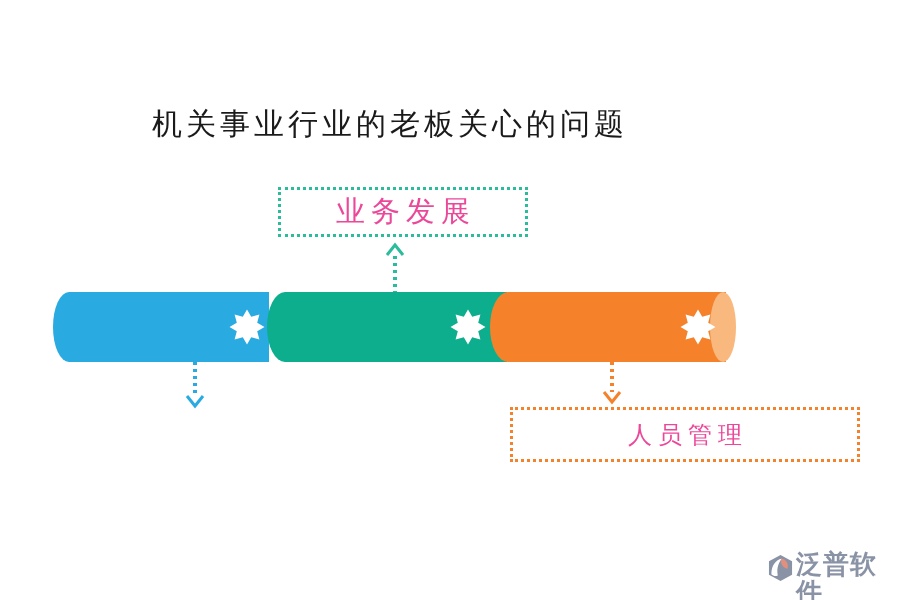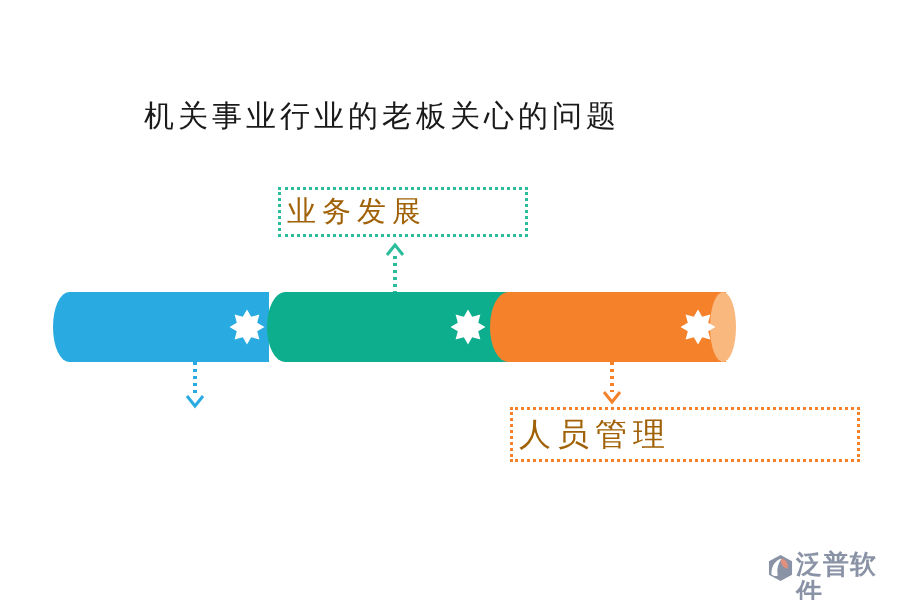--- a/index.html
+++ b/index.html
@@ -6,37 +6,37 @@
   body{
     width:900px;height:600px;
     background:var(--bg,#fff);
     font-family:"Liberation Serif","DejaVu Serif",serif;
     position:relative;overflow:hidden;
   }
   .canvas{position:absolute;inset:0;width:900px;height:600px;}
 
   
   .title{
-    position:absolute;left:140px;top:92px;margin:4px;
+    position:absolute;left:140px;top:92px;margin:12px;
     font-size:30px;font-weight:400;letter-spacing:4px;
     color:var(--title,#1a1a1a);white-space:nowrap;
   }
 
   
   .box{
-    position:absolute;display:flex;align-items:center;justify-content:flex-start;
-    background:#fff;color:#a16207;white-space:nowrap;box-sizing:border-box;
+    position:absolute;display:flex;align-items:center;justify-content:center;
+    background:#fff;color:#ec4899;white-space:nowrap;box-sizing:border-box;
   }
   .box span{letter-spacing:6px;text-indent:6px;}
   .box-top{left:278px;top:187px;width:250px;height:50px;
     border:3px dotted var(--green-light,#2bbc9c);font-size:29px;}
   .box-bl{left:52px;top:407px;width:292px;height:55px;
     border:3px dotted var(--blue,#29abe2);font-size:32px;}
   .box-br{left:510px;top:407px;width:350px;height:55px;
-    border:3px dotted var(--orange,#f5822a);font-size:32px;}
+    border:3px dotted var(--orange,#f5822a);font-size:24px;}
 
   
   .arrow{position:absolute;overflow:visible;}
 
   
   .bar{position:absolute;left:53px;top:292px;width:682px;height:70px;}
   .seg{position:absolute;top:0;height:70px;}
   .seg-blue{left:0;width:216px;background:var(--blue,#29abe2);
     border-radius:16px 0 0 16px / 35px 0 0 35px;}
   .seg-green{left:214px;width:240px;background:var(--green,#0cae8e);

